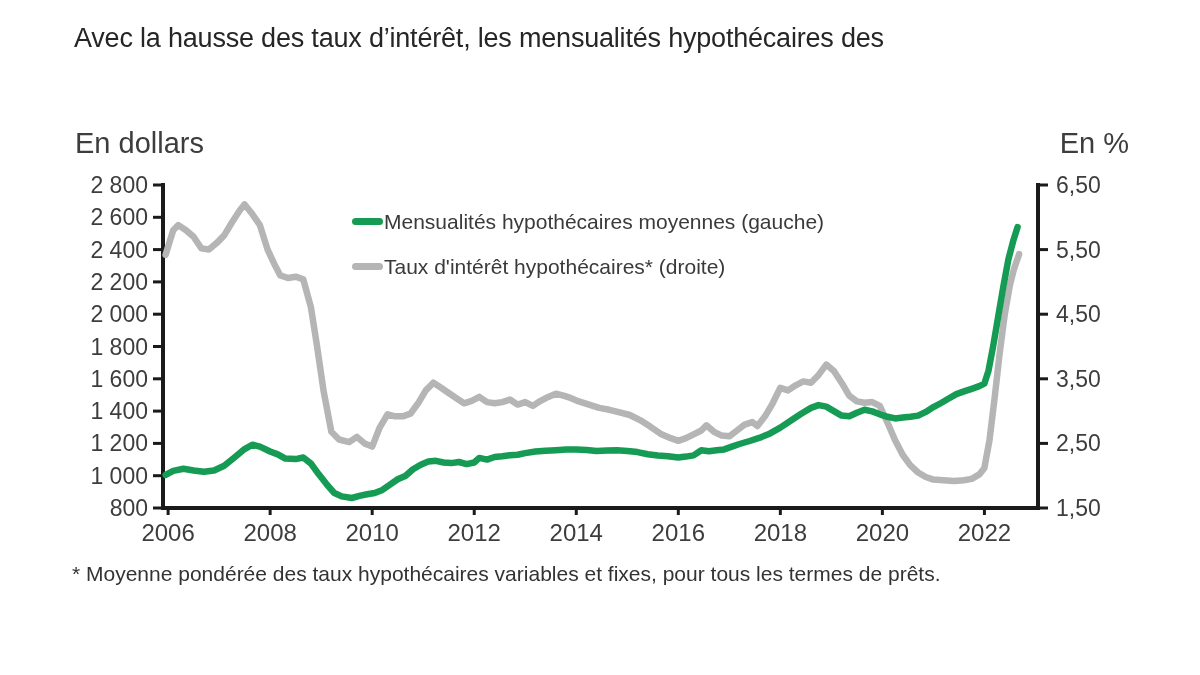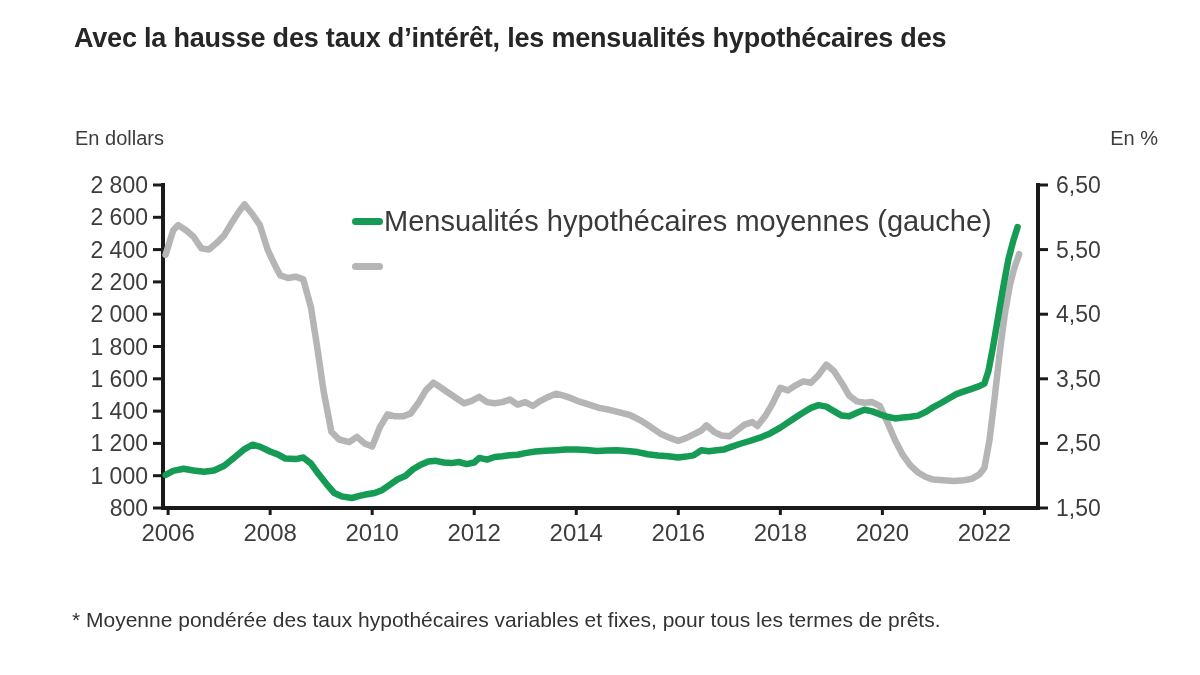--- a/index.html
+++ b/index.html
@@ -3,41 +3,41 @@
 <meta charset="utf-8">
 <style>
   html,body{margin:0;padding:0;}
   body{
     width:1200px;height:675px;position:relative;overflow:hidden;
     background:#ffffff;
     font-family:"Liberation Sans",sans-serif;
   }
   .chart-title{
     position:absolute;left:74px;top:18px;
-    font-size:27px;font-weight:bold;color:#262626;
+    font-size:27px;font-weight:normal;color:#262626;
     line-height:41px;letter-spacing:-0.2px;white-space:nowrap;
   }
   .unit-label{
-    position:absolute;top:127px;font-size:20px;color:#3d3d3d;white-space:nowrap;
+    position:absolute;top:127px;font-size:29px;color:#3d3d3d;white-space:nowrap;
   }
   .unit-left{left:75px;}
-  .unit-right{left:1026px;width:132px;text-align:right;}
+  .unit-right{left:997px;width:132px;text-align:right;}
   .plot-svg{position:absolute;left:0;top:0;}
   .plot-svg text{font-family:"Liberation Sans",sans-serif;fill:#3d3d3d;}
   .tick-lab{font-size:23px;}
   .xtick-lab{font-size:24px;}
   .legend{position:absolute;left:352px;top:199px;}
   .legend-row{
     display:flex;align-items:center;height:45px;
-    font-size:29px;color:#3a3a3a;white-space:nowrap;
+    font-size:21px;color:#3a3a3a;white-space:nowrap;
   }
   .swatch{display:inline-block;width:31px;height:7px;border-radius:4px;flex:none;margin-right:1px;}
   .footnote{
     position:absolute;left:72px;top:559px;
-    font-size:21px;color:#333333;line-height:29px;white-space:nowrap;margin-top:46px;
+    font-size:21px;color:#333333;line-height:29px;white-space:nowrap;
   }
 </style>
 </head>
 <body>
 
 <div class="chart-title">
   <span>Avec la hausse des taux d’intérêt, les mensualités hypothécaires des</span><br>
 </div>
 
 <div class="unit-label unit-left">En dollars</div>
@@ -101,18 +101,19 @@
     <polyline points="165.6,474.9 173.2,470.9 183.4,468.8 193.6,470.5 203.8,471.8 214.0,470.5 224.2,465.7 234.4,457.5 244.6,449.1 252.3,444.7 259.9,446.6 270.1,451.5 277.8,454.4 285.4,458.6 295.7,459.1 303.3,457.5 311.0,463.6 318.6,474.1 326.3,483.8 333.9,492.7 341.6,496.4 351.8,498.0 359.4,495.9 367.1,494.3 374.7,493.0 382.4,489.9 390.0,484.6 397.7,479.3 405.3,476.0 413.0,469.2 420.7,464.7 428.3,461.5 436.0,460.8 443.6,462.5 451.3,463.1 458.9,462.0 466.6,464.1 474.2,462.5 479.3,457.9 487.0,459.6 494.6,457.0 502.3,456.3 509.9,455.2 517.6,454.7 525.2,453.1 535.4,451.5 545.7,450.7 555.9,450.2 566.1,449.5 576.3,449.4 586.5,449.9 596.7,451.0 606.9,450.5 617.1,450.2 627.3,451.0 637.5,452.1 647.7,454.2 657.9,455.5 668.1,456.3 678.3,457.5 686.0,456.6 693.6,455.4 701.3,450.2 708.9,451.2 716.6,450.2 724.2,449.4 731.9,446.6 739.5,444.0 749.7,441.0 759.9,437.7 770.1,433.4 780.3,427.6 790.6,420.8 800.8,414.0 811.0,407.9 818.6,405.1 826.3,406.6 833.9,411.1 841.6,415.6 849.2,416.3 856.9,412.7 864.5,409.8 872.2,411.4 879.8,414.3 887.5,416.8 895.1,418.4 902.8,417.6 910.4,416.8 918.1,415.6 925.8,411.9 933.4,407.1 941.1,403.0 948.7,398.5 956.4,394.1 964.0,391.4 971.7,388.8 979.3,386.1 984.4,383.6 988.5,370.7 993.1,346.5 998.2,316.6 1003.3,286.7 1008.4,259.3 1013.5,239.9 1017.6,227.0" fill="none" stroke="#169b55" stroke-width="6.5" stroke-linejoin="round" stroke-linecap="round"></polyline>
   </svg>
 
 <div class="legend">
   <div class="legend-row">
     <span class="swatch" style="background: rgb(22, 155, 85);"></span>
     <span>Mensualités hypothécaires moyennes (gauche)</span>
   </div>
   <div class="legend-row">
     <span class="swatch" style="background: rgb(181, 181, 181);"></span>
+    <span>Taux d'intérêt hypothécaires* (droite)</span>
   </div>
 </div>
 
 <div class="footnote">
   <div>* Moyenne pondérée des taux hypothécaires variables et fixes, pour tous les termes de prêts.</div>
 </div>
 
 </body></html>

